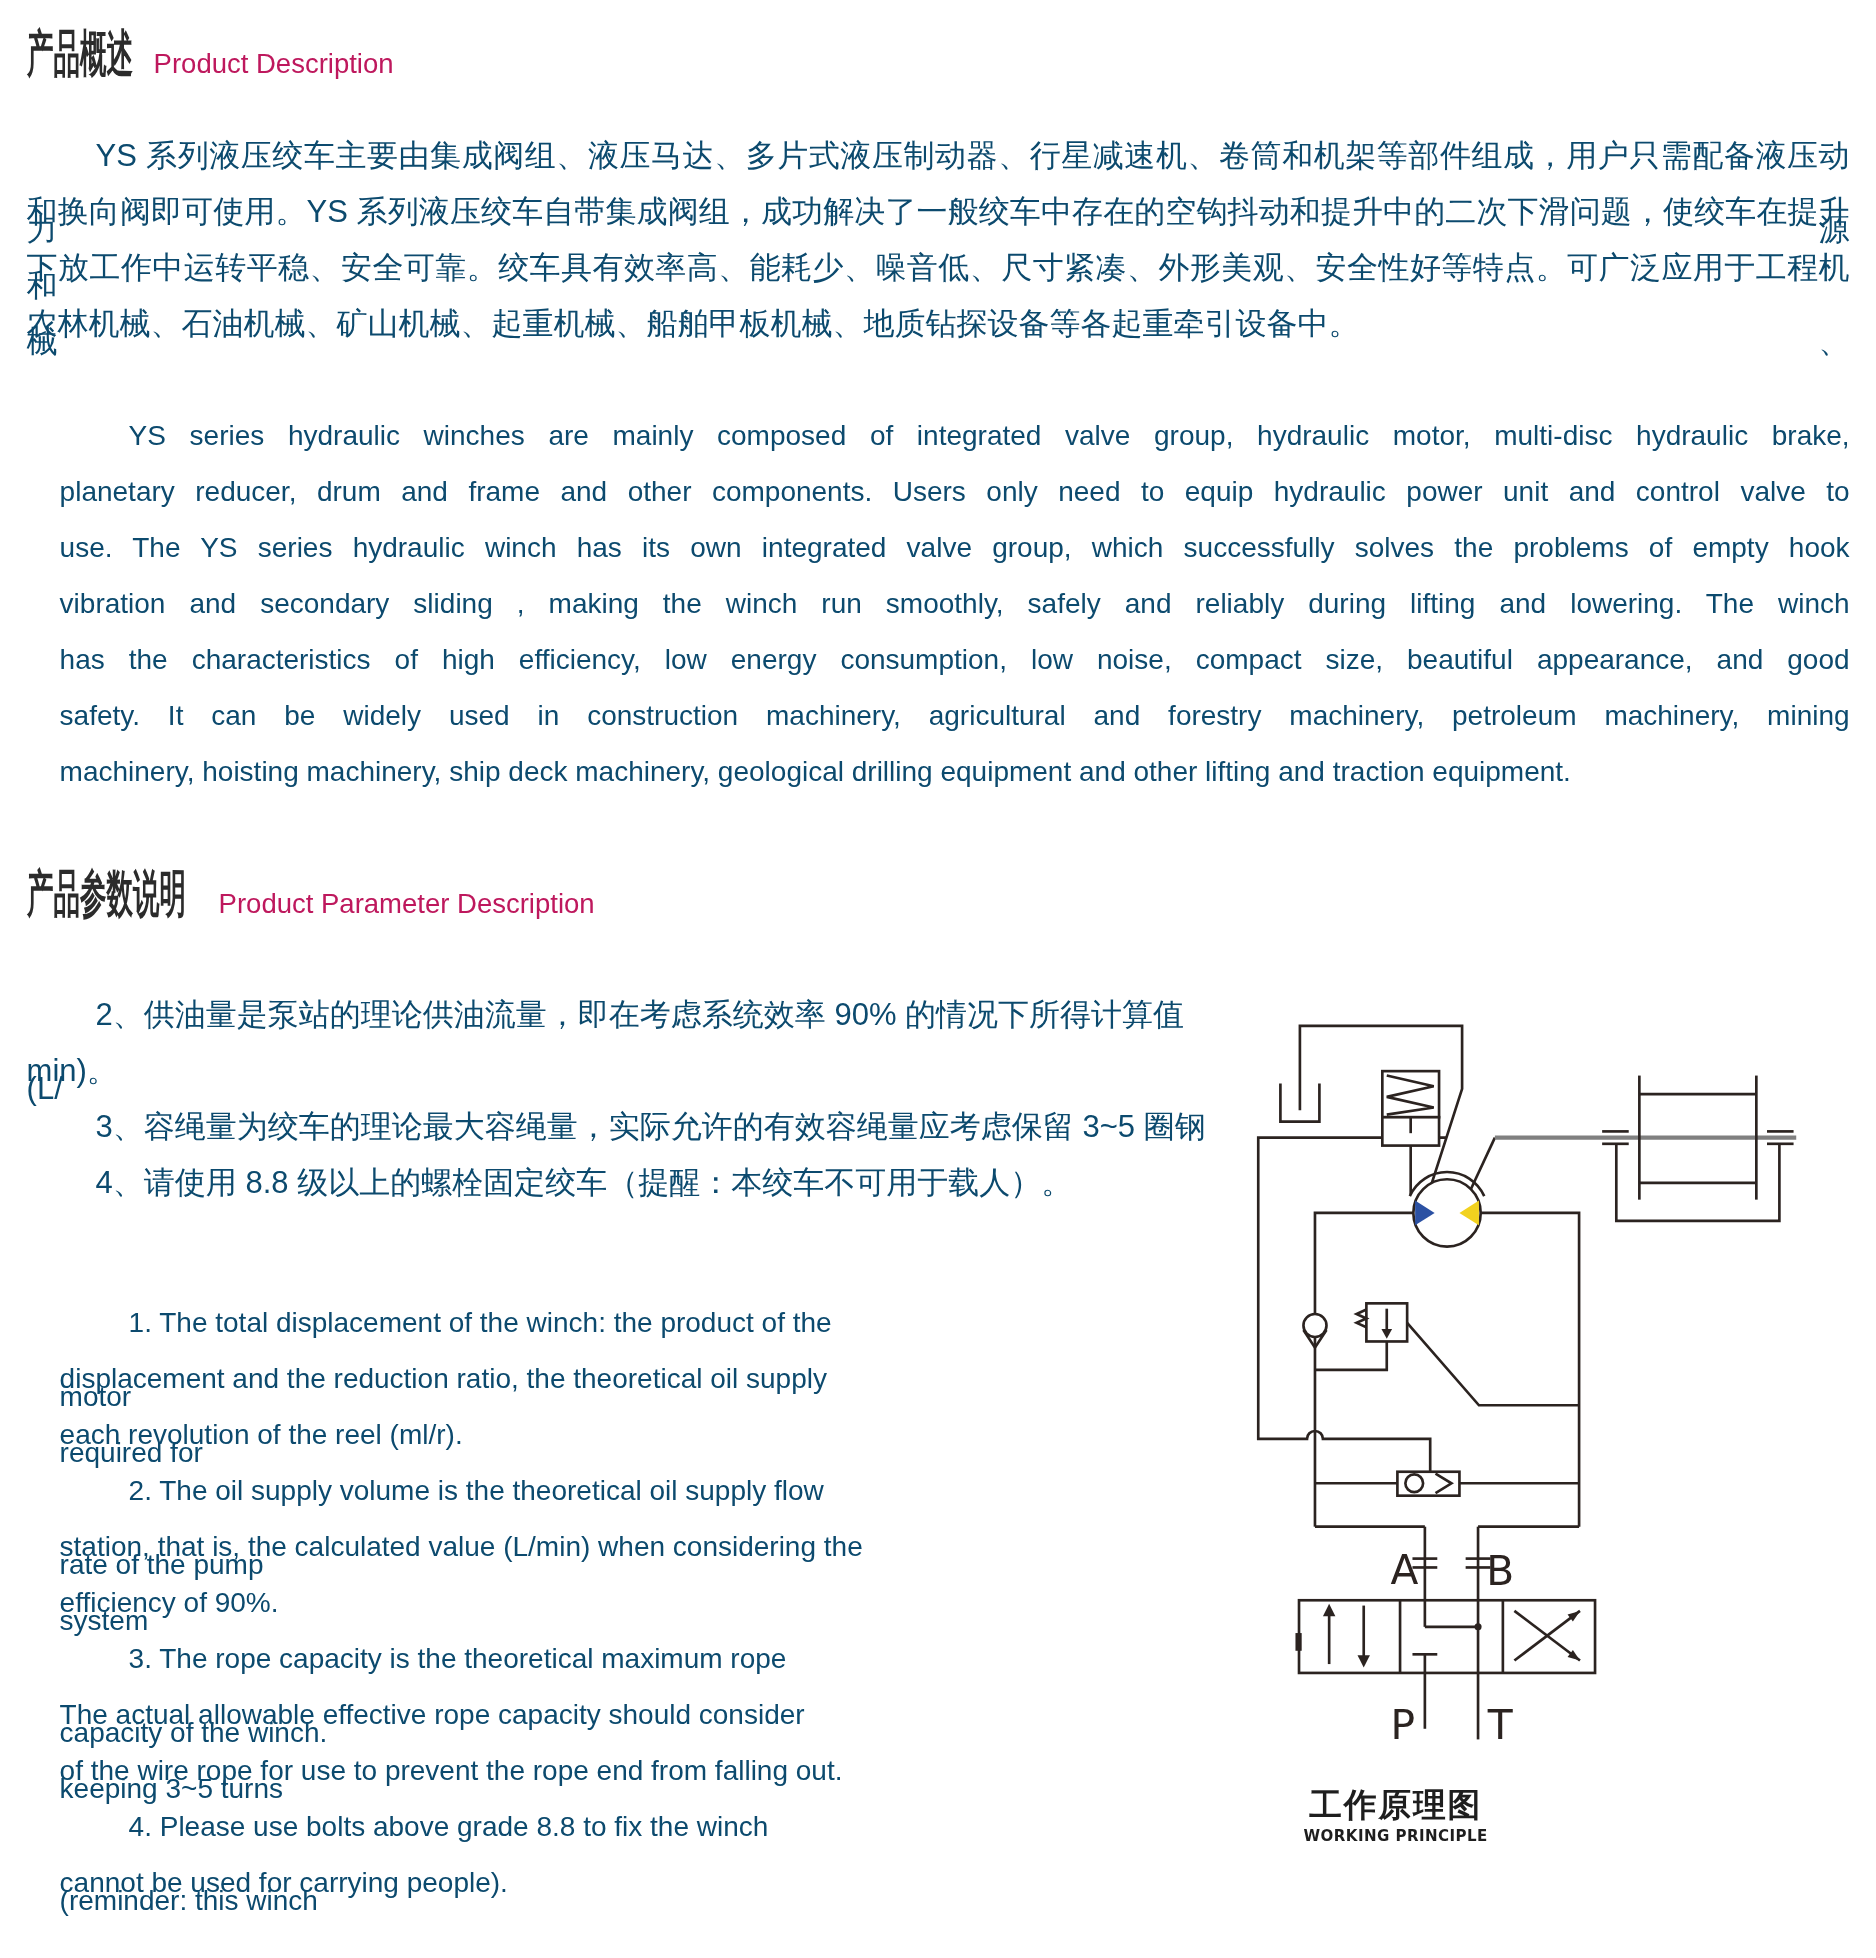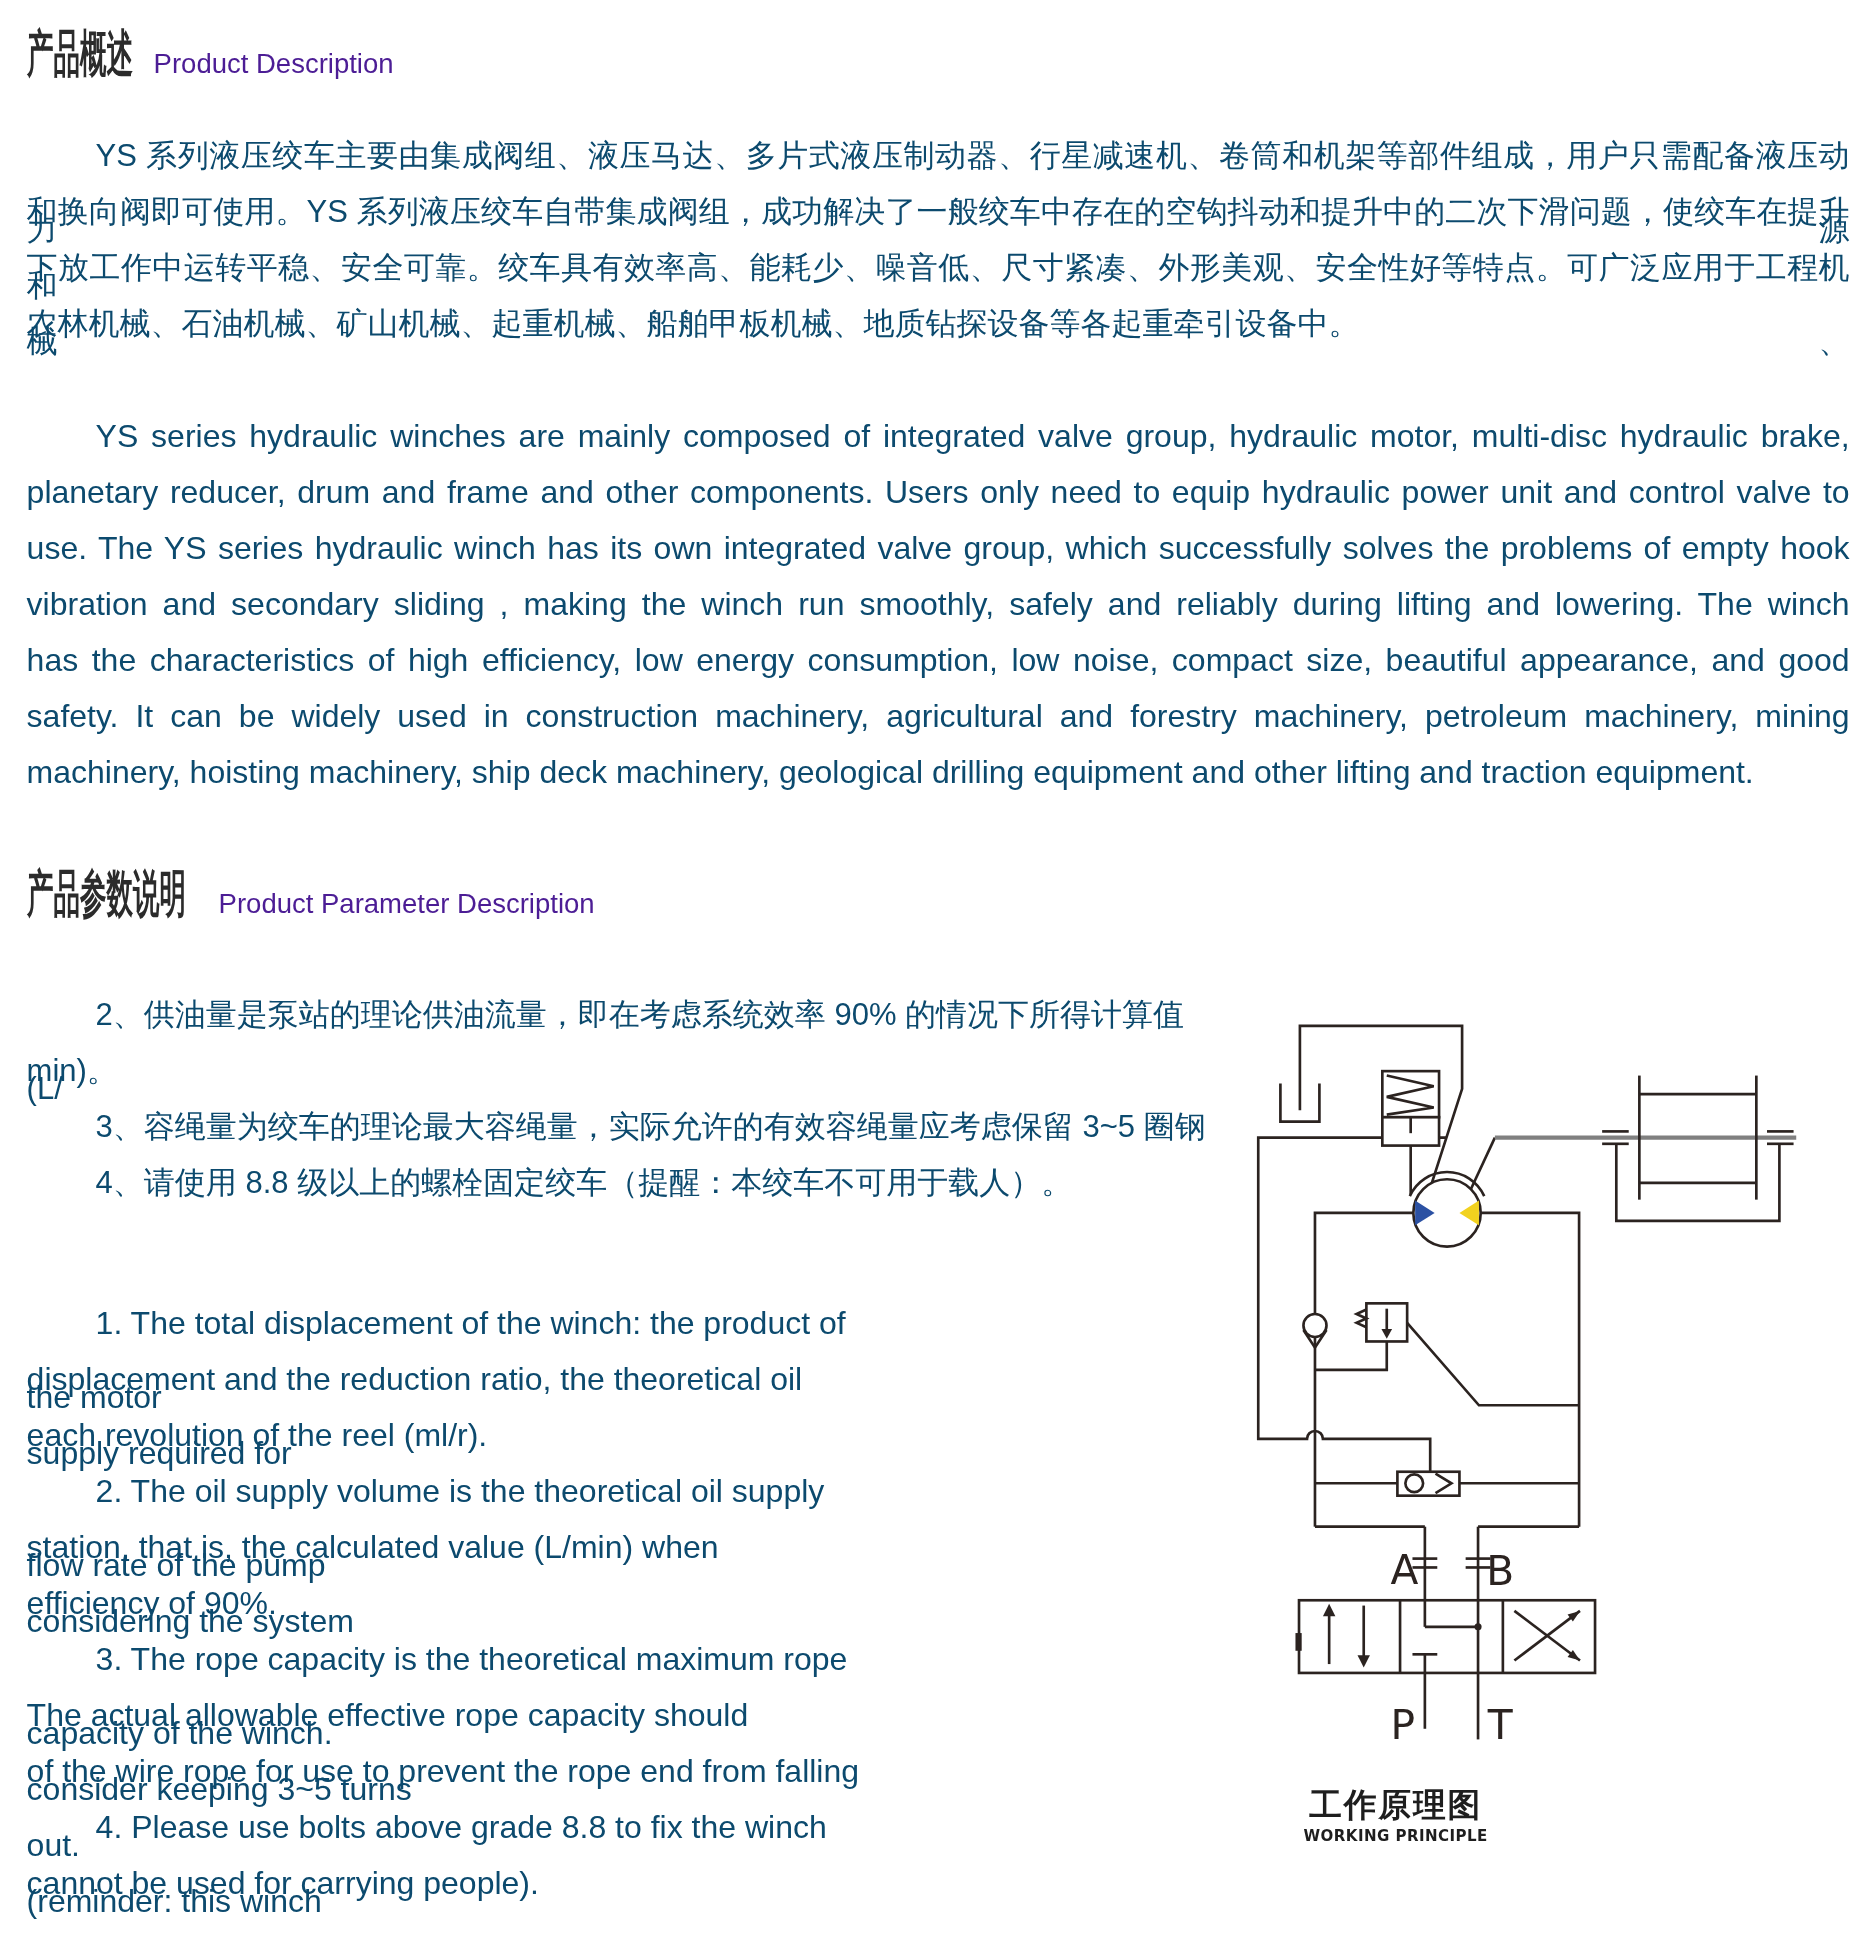--- a/index.html
+++ b/index.html
@@ -1,29 +1,29 @@
 <!DOCTYPE html>
 <html style="font-size:14px"><head>
 <meta charset="utf-8">
 <style>
   html,body{margin:0;padding:0;background:#ffffff;}
   body{width:1876px;height:1959px;font-family:"Liberation Sans","DejaVu Sans",sans-serif;color:#3f3f3f;}
   .page{position:relative;width:1876px;height:1959px;background:#fff;overflow:hidden;padding-left:28px;}
 
   .sec-title{position:absolute;left:26.6px;height:59px;}
   .sec-title .cn{position:absolute;left:0;top:0;display:inline-block;font-size:51px;line-height:53px;font-weight:700;color:#2b2b2b;white-space:nowrap;transform:scaleX(0.52);transform-origin:left top;}
-  .sec-title .en{position:absolute;top:21px;font-size:27.5px;color:#4c1d95;white-space:nowrap;}
+  .sec-title .en{position:absolute;top:21px;font-size:27.5px;color:#be185d;white-space:nowrap;}
   #t1{top:26.6px;}
   #t1 .en{left:127px;}
   #t2{top:867px;}
   #t2 .en{left:192px;}
 
   .block{position:absolute;left:26.6px;}
   .tl{font-size:31px;line-height:74px;height:56px;color:#0c4a6e;}
-  .en-t{font-size:32px;}
+  .en-t{font-size:28px;margin-left:33px;}
   .jl{text-align:justify;text-align-last:justify;}
   .ind{text-indent:69px;}
   #para-cn{top:119px;width:1823px;}
   #para-en{top:399px;width:1823px;}
   #list-cn{top:978px;width:1193px;}
   #list-en{top:1286px;width:842px;}
 
   .diagram{position:absolute;left:1229px;top:975px;width:647px;height:896px;}
   svg .ln{stroke:#2b2320;stroke-width:3;fill:none;stroke-linecap:butt;stroke-linejoin:miter;}
   svg .wf{fill:#ffffff;}

